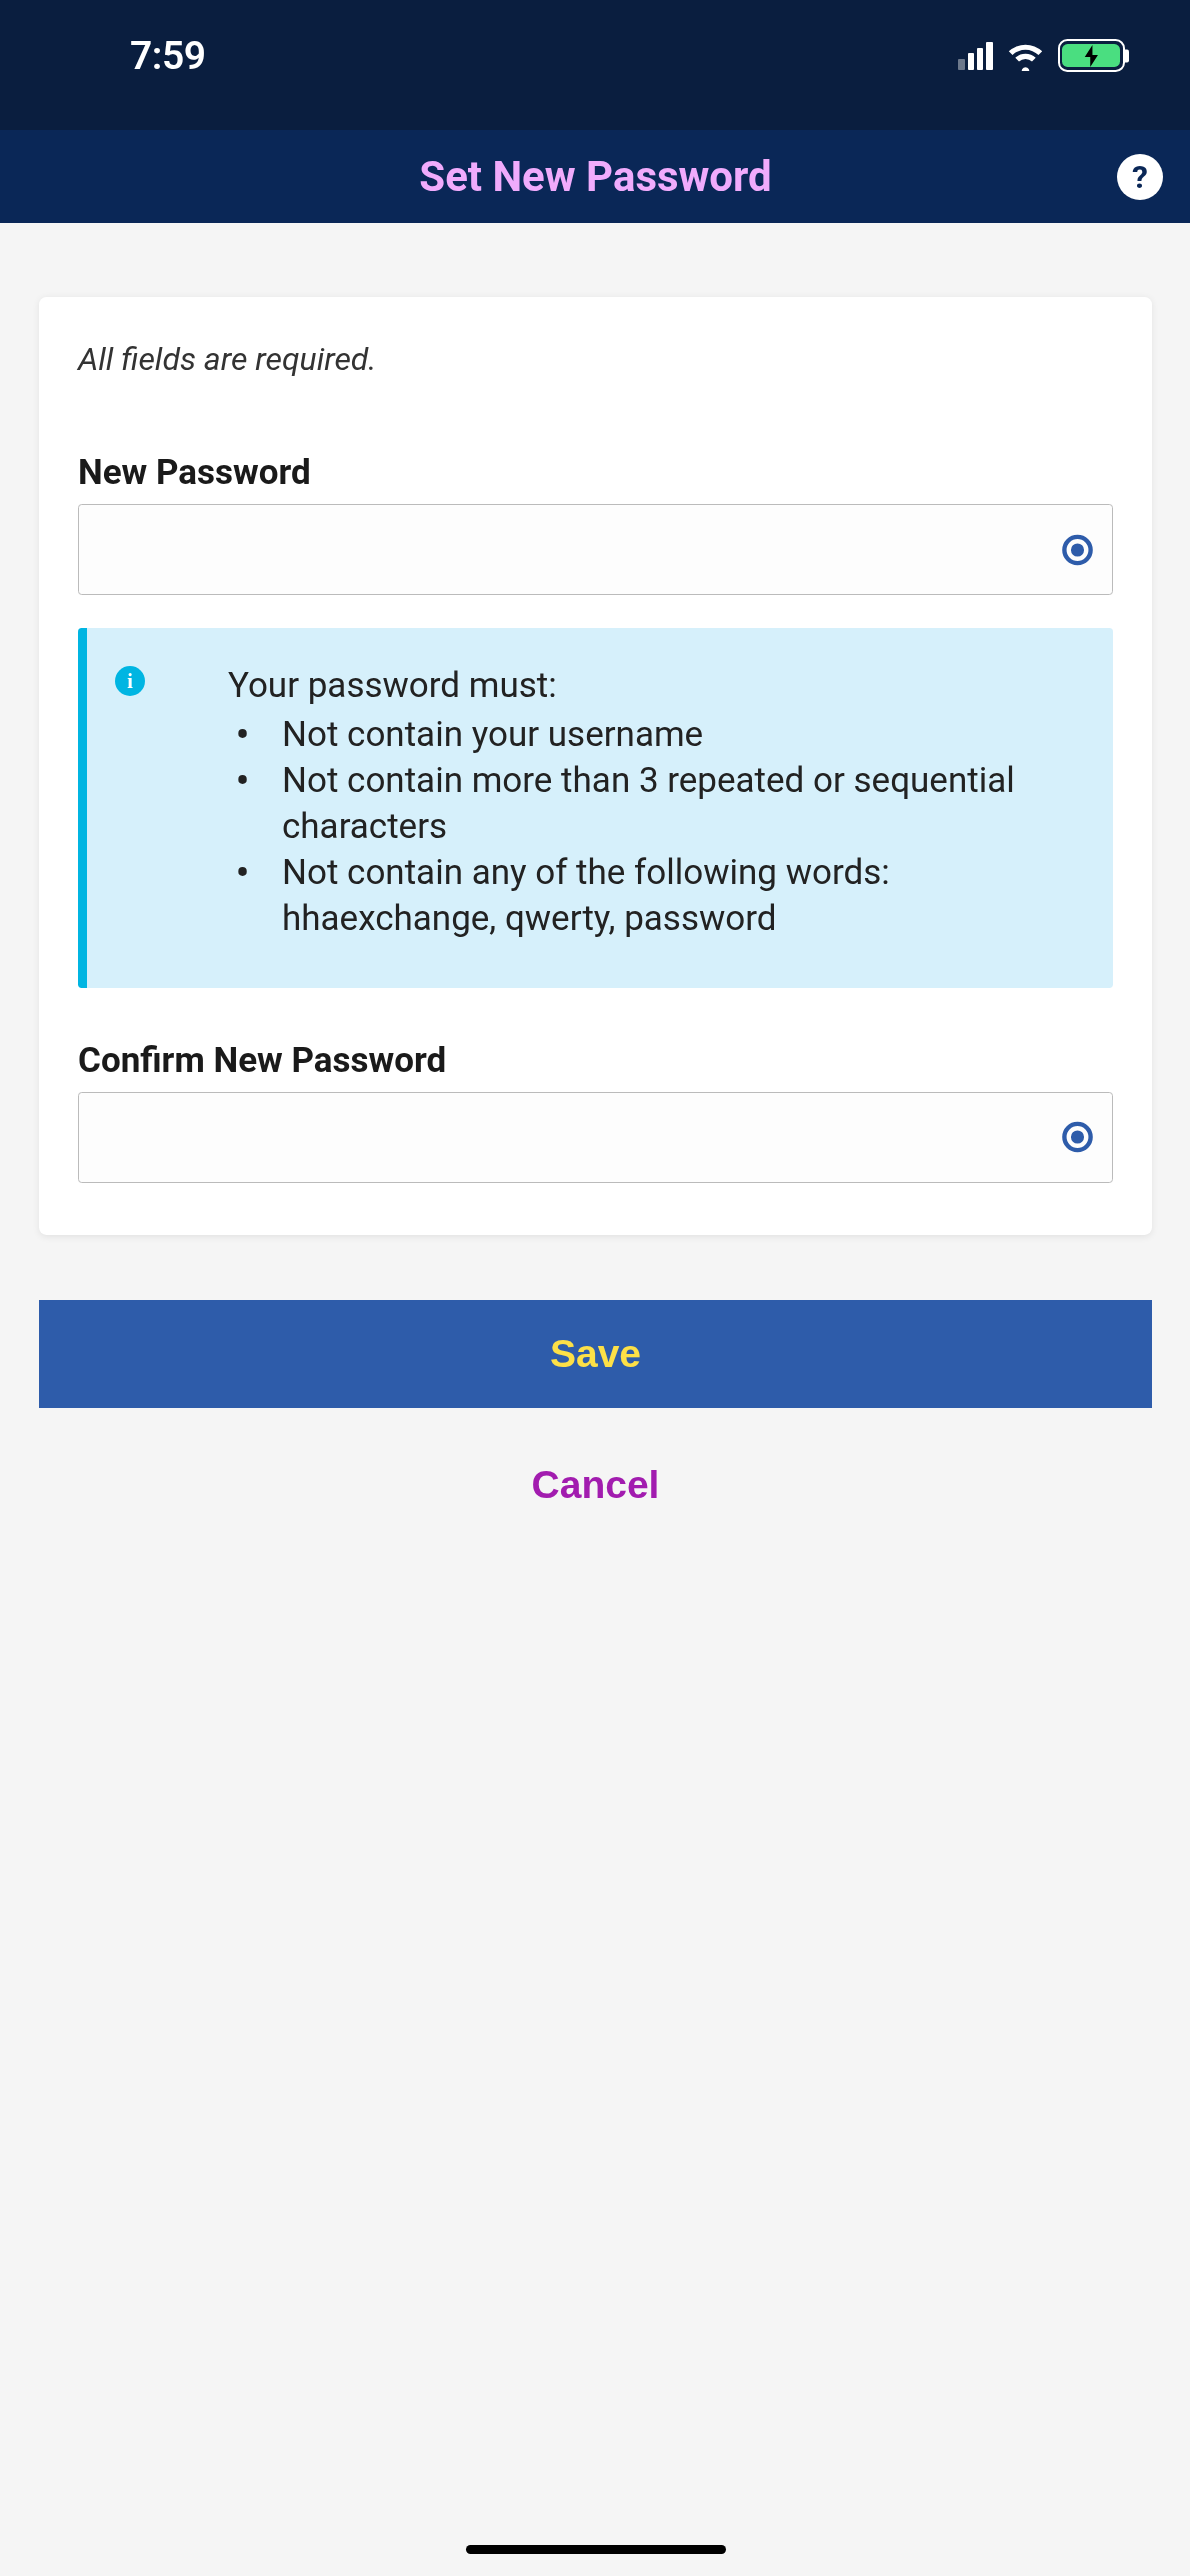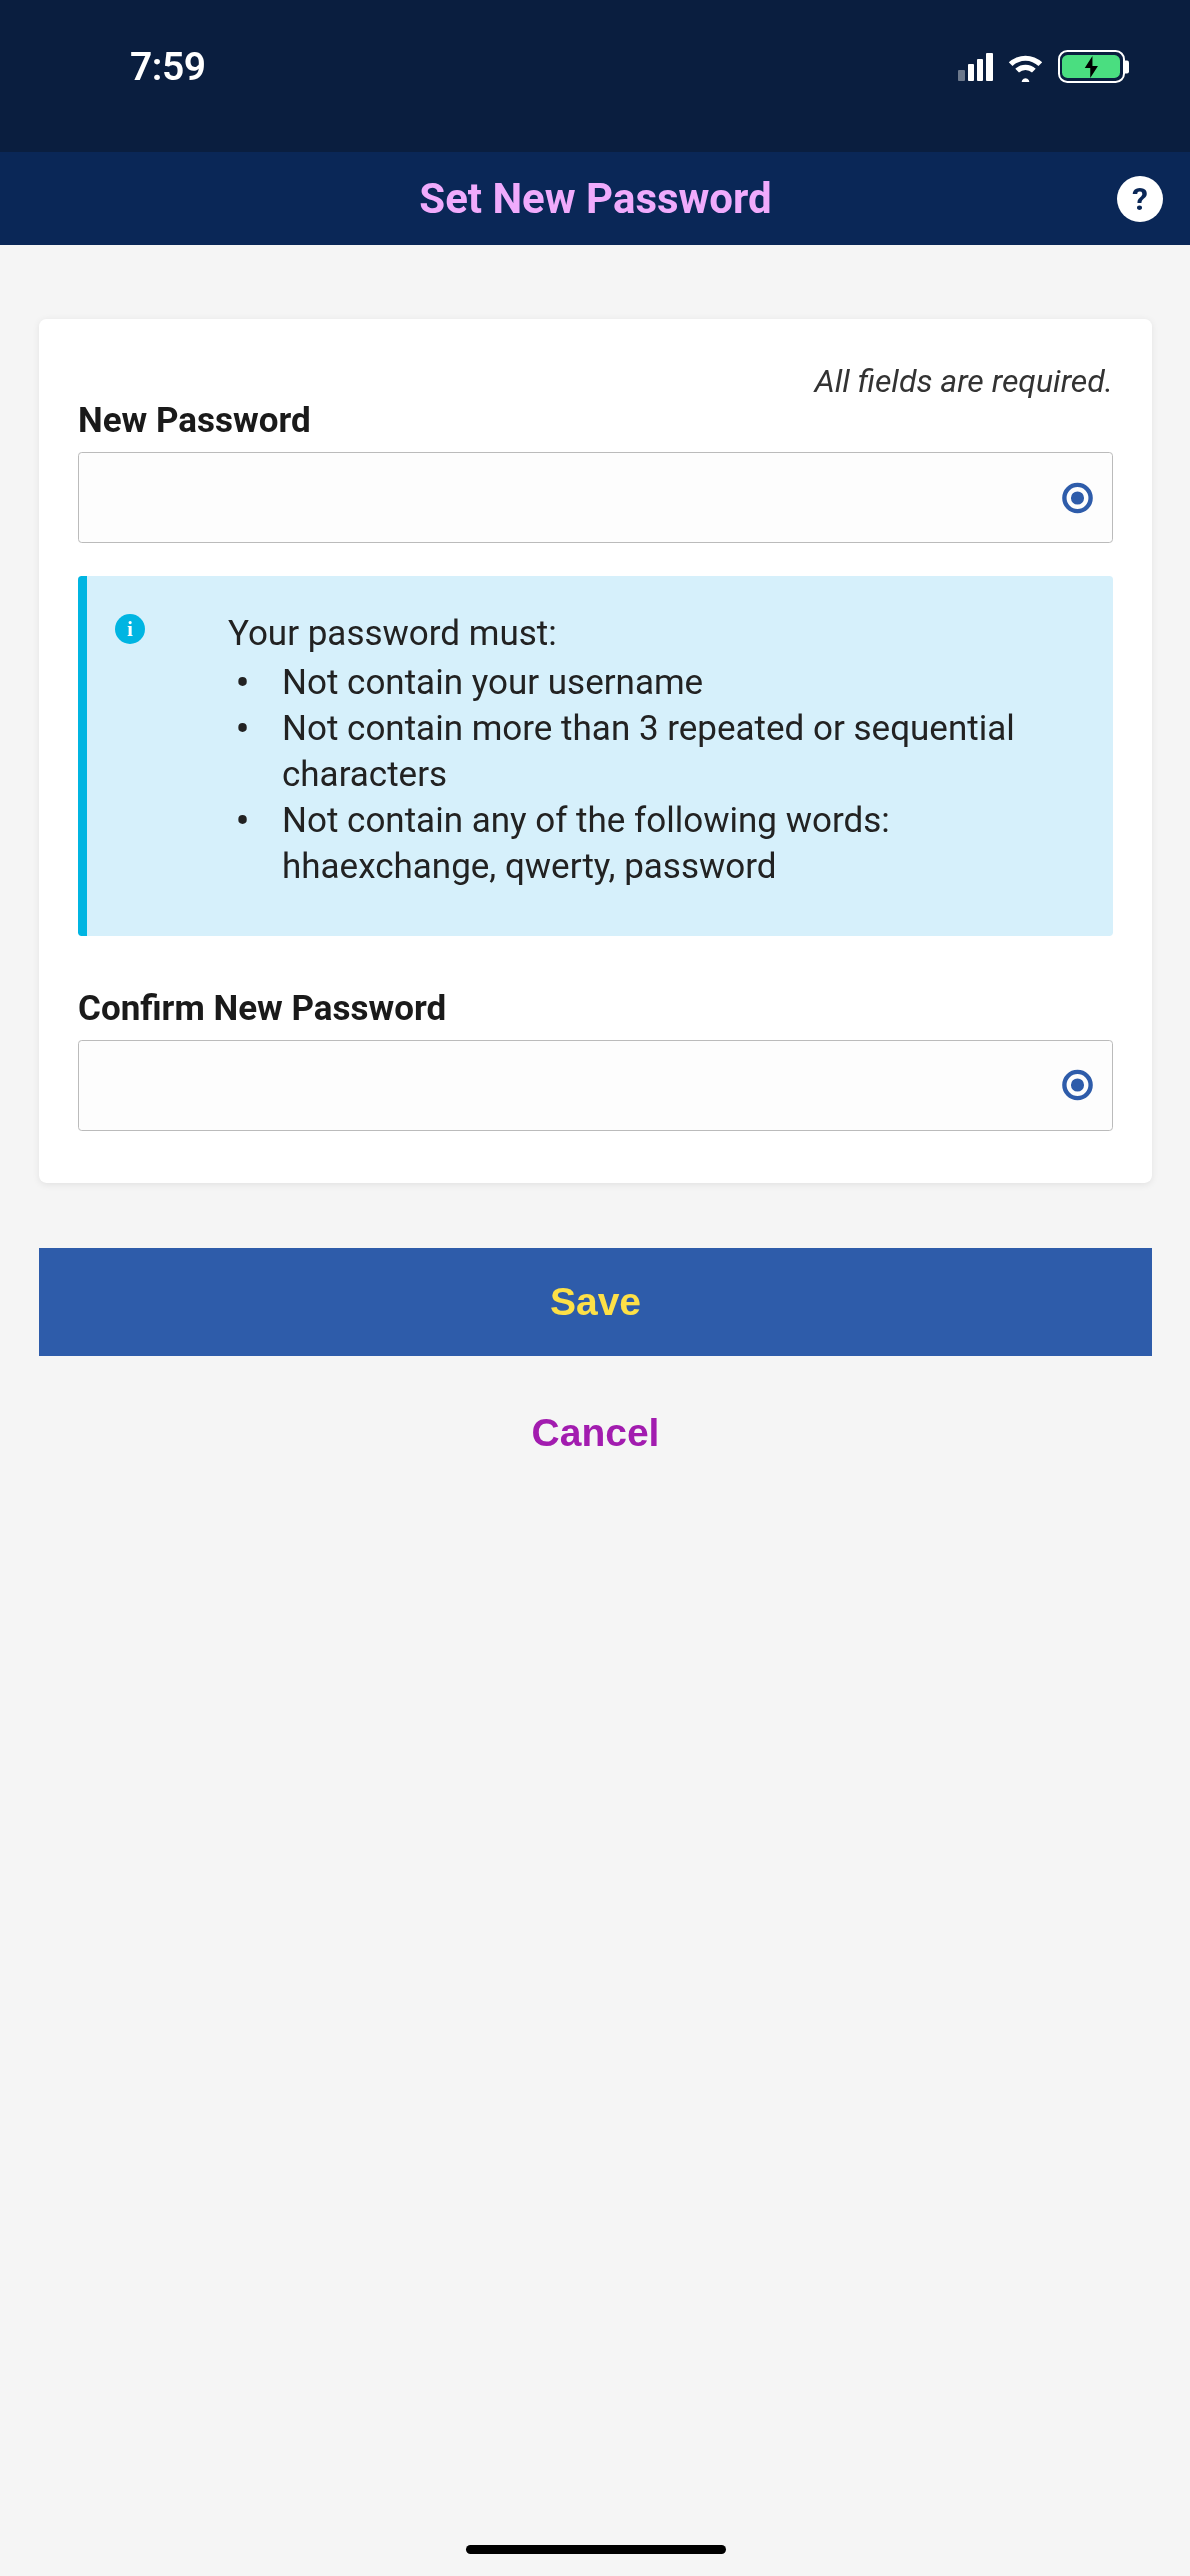--- a/index.html
+++ b/index.html
@@ -12,21 +12,21 @@
       font-family: -apple-system, BlinkMacSystemFont, 'Segoe UI', Roboto, Helvetica, Arial, sans-serif;
       background: #f5f5f5;
       width: 1191px;
       height: 2576px;
       position: relative;
     }
 
     
     .status-bar {
       background: #0a1e3f;
-      height: 152px;
+      height: 130px;
       display: flex;
       align-items: center;
       justify-content: space-between;
       padding: 0 46px 18.5px 130px;
       color: white;
     }
 
     .time {
       font-size: 39px;
       font-weight: 600;
@@ -128,21 +128,21 @@
       background: white;
       border-radius: 7.4px;
       padding: 43px 39px 52px 39px;
       box-shadow: 0 1.9px 7.4px rgba(0,0,0,0.08);
     }
 
     .required-notice {
       font-style: italic;
       font-size: 32px;
       color: #333;
-      text-align: right;
+      margin-bottom: 74px;
     }
 
     .field-label {
       font-size: 35px;
       font-weight: 700;
       color: #1a1a1a;
       margin-bottom: 11px;
     }
 
     .input-wrapper {

